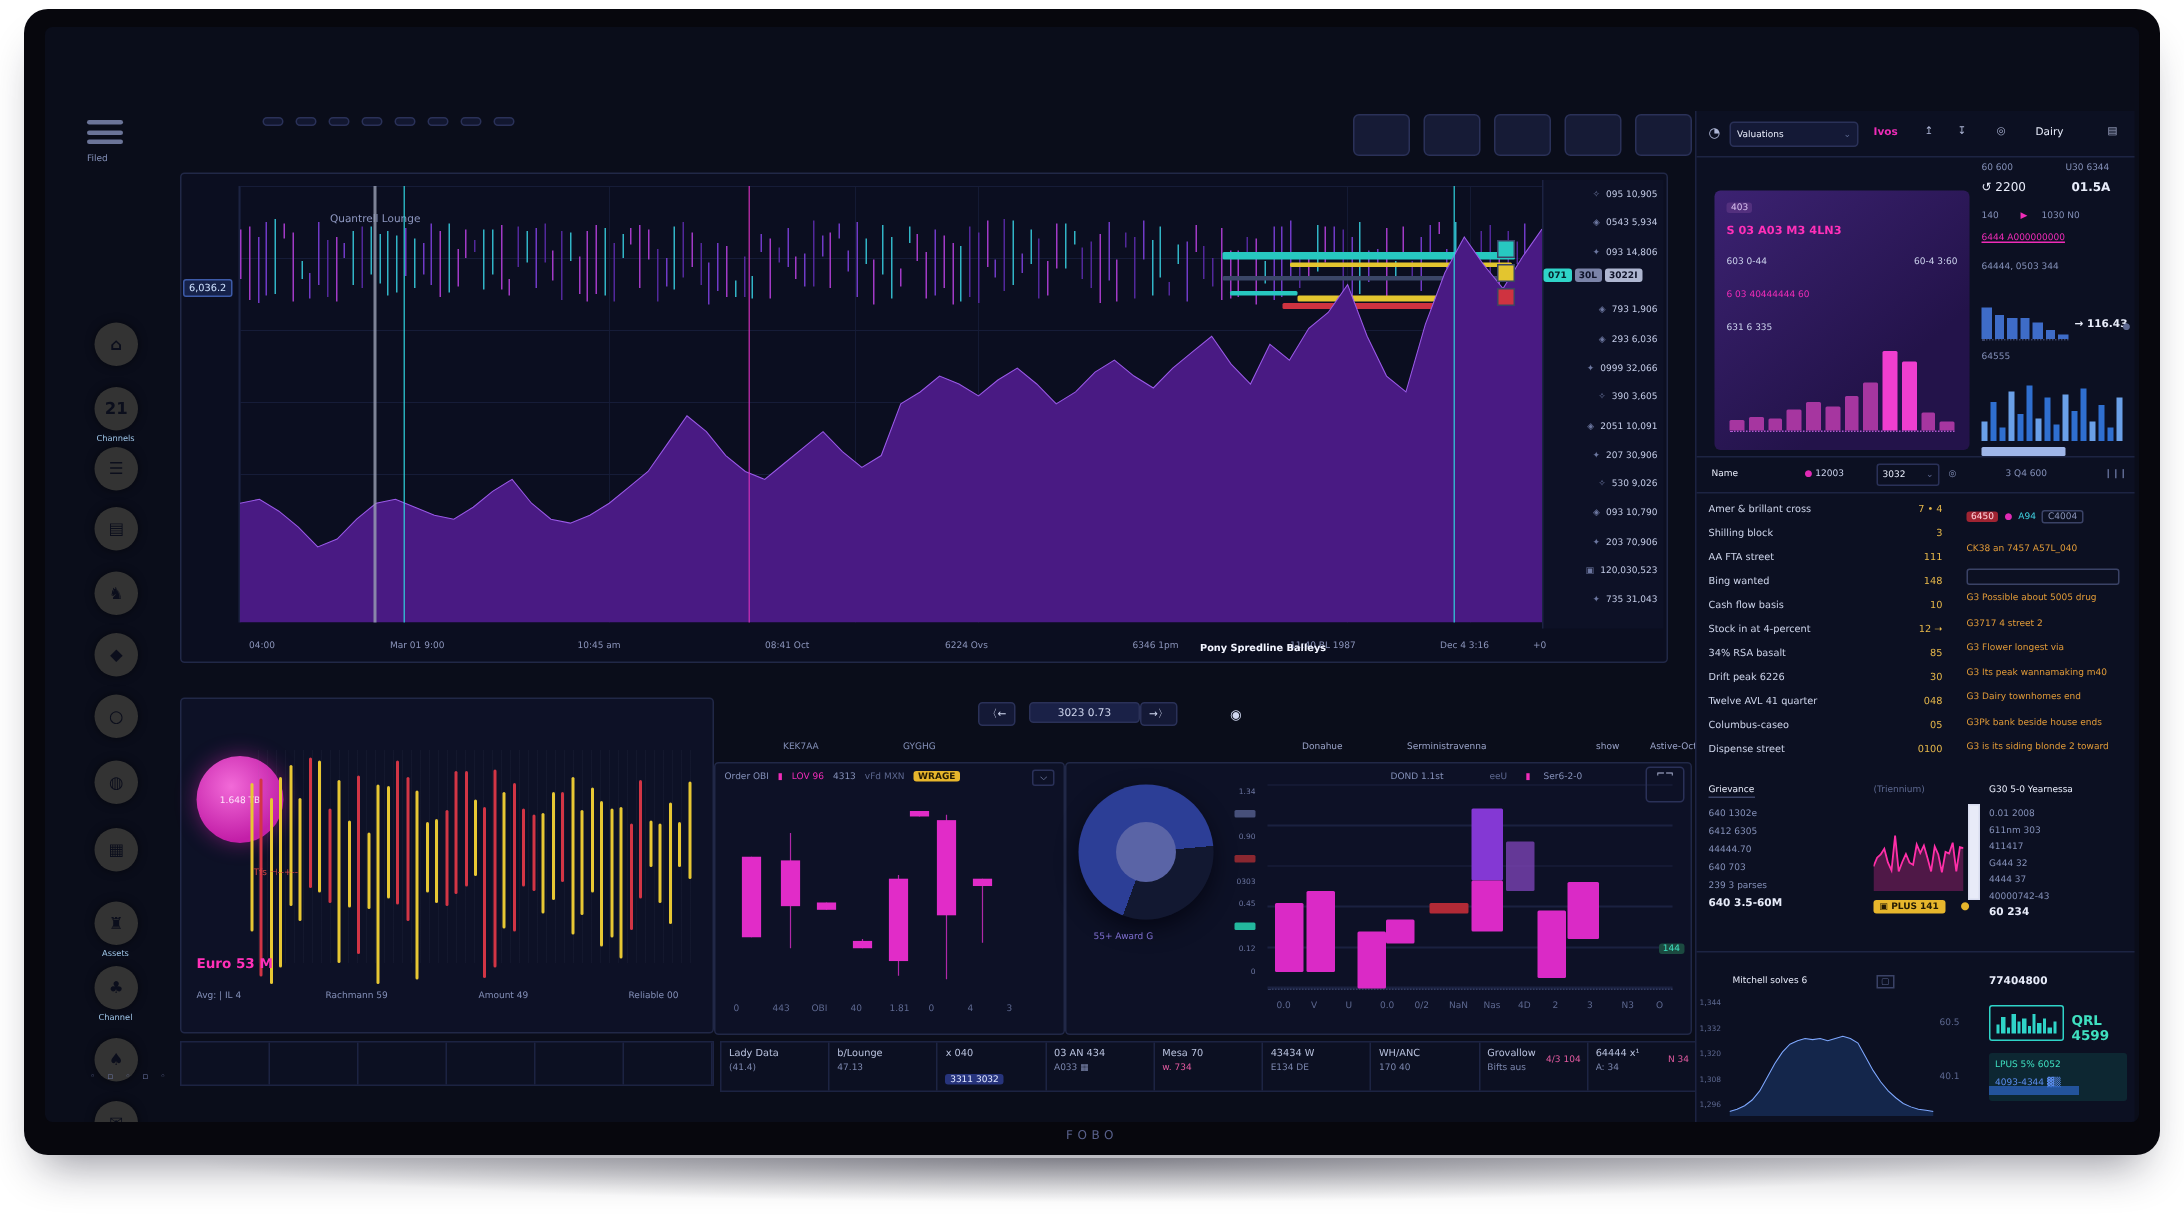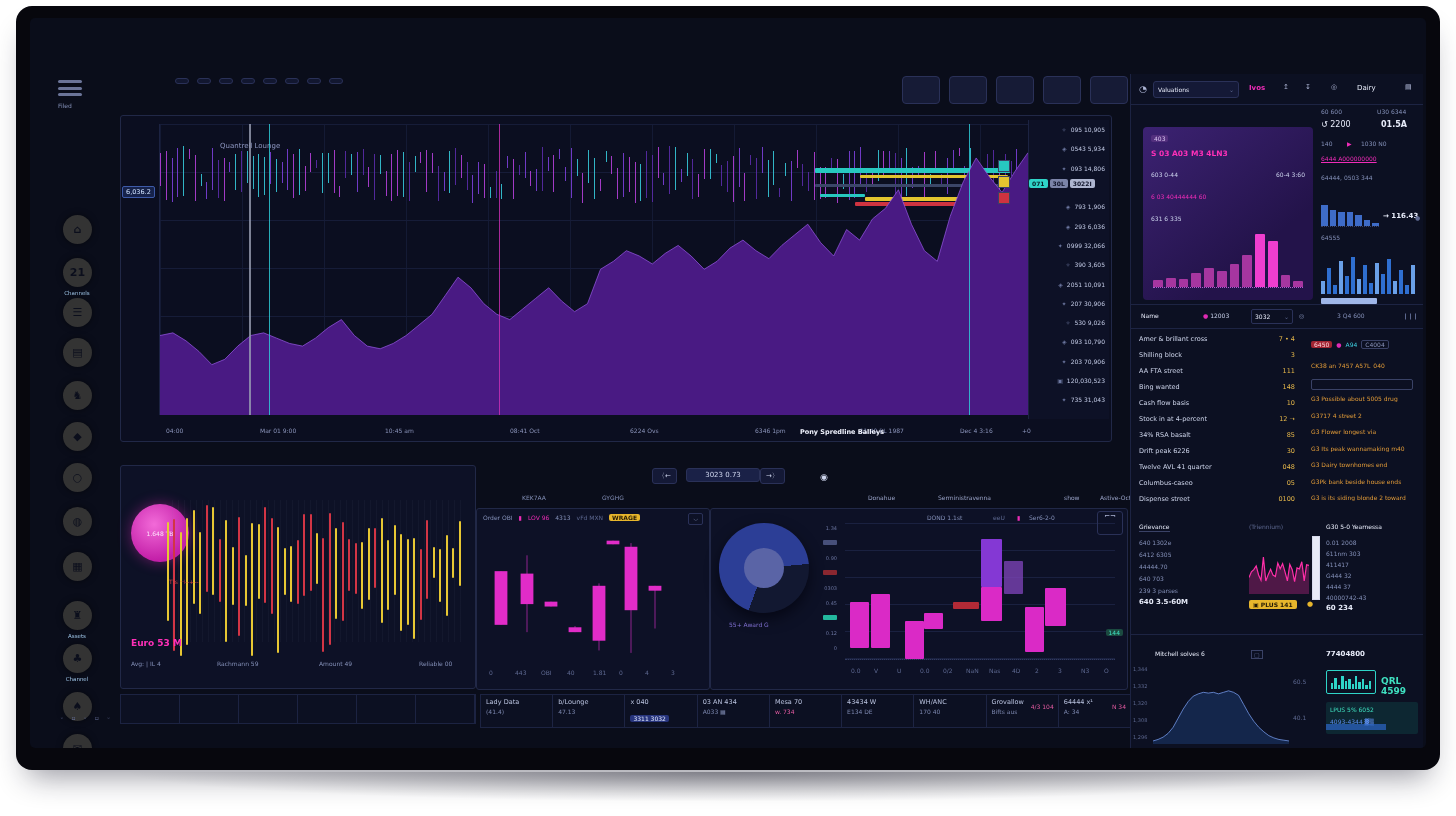--- a/index.html
+++ b/index.html
@@ -109,20 +109,21 @@
   #geq i{flex:1;background:#2fd4c8;}
   .hsep{position:absolute;left:0;right:0;height:1px;background:#1d2443;}
 </style>
 </head>
 <body>
 
 <div id="stage">
   <div id="monitor"></div>
   <div id="mshadow"></div>
   <div id="toplabel">VLCHAWY</div>
+  <div id="brand">FOBO</div>
 
   <div id="screen">
 
     <div id="navbar">
 
     <span></span>
         <span></span>
         <span></span>
         <span class="icn"></span>
         <span class="hl"></span>

